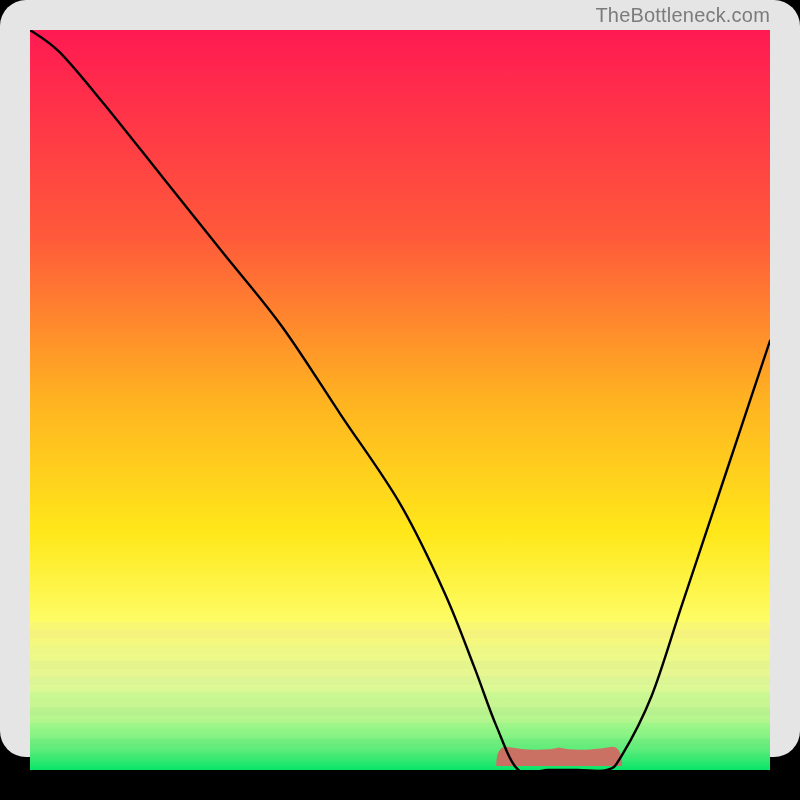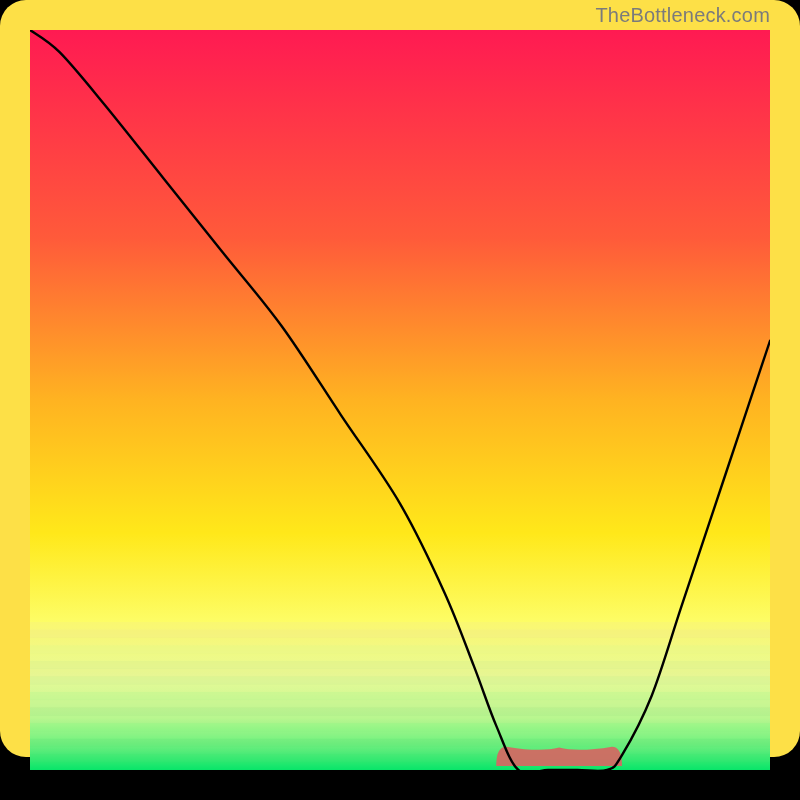--- a/index.html
+++ b/index.html
@@ -8,21 +8,21 @@
     width: 800px;
     height: 800px;
     overflow: hidden;
     background: #000;
     font-family: Arial, Helvetica, sans-serif;
   }
   #frame {
     position: absolute;
     left: 0; top: 0;
     width: 800px; height: 757px;
-    background: #fde047;
+    background: #e5e5e5;
     border-radius: 26px;
   }
   #watermark {
     position: absolute;
     top: 4px;
     right: 30px;
     color: #7b7b7b;
     font-size: 20px;
     font-weight: 500;
     letter-spacing: 0.2px;

